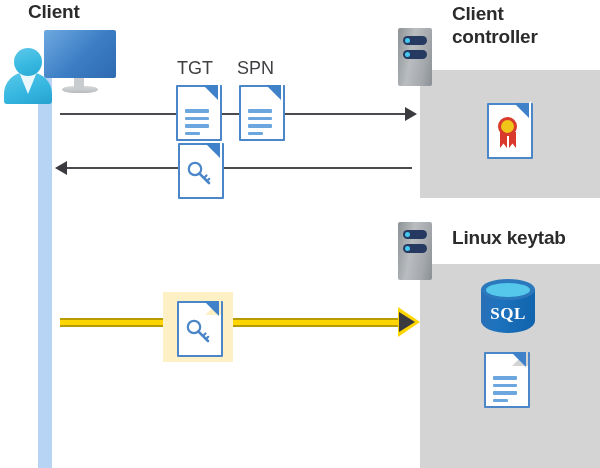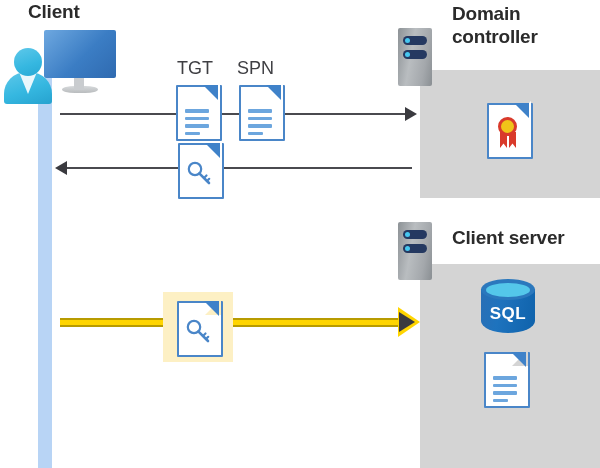--- a/index.html
+++ b/index.html
@@ -252,21 +252,21 @@
   }
   #label-tgt { left: 177px; top: 58px; }
   #label-spn { left: 237px; top: 58px; }
   #label-keytab {
     left: 438px; top: 420px;
     font-size: 20px;
     color: #3a3a3f;
   }
 
   
-  #sql-db { left: 481px; top: 279px; width: 74px; height: 62px; }
+  #sql-db { left: 481px; top: 279px; width: 74px; height: 62px; font-family: Liberation Serif, serif; }
   #sql-body {
     position: absolute;
     left: 0; top: 10px;
     width: 54px; height: 44px;
     background: linear-gradient(100deg,#2a6fb5 0%, #1e73be 35%, #0f62ab 100%);
     border-radius: 0 0 27px 27px / 0 0 12px 12px;
   }
   #sql-top {
     position: absolute;
     left: 0; top: 0px;
@@ -304,22 +304,22 @@
 
   <div class="abs" id="client-monitor-base"></div>
   <div class="abs" id="client-monitor-neck"></div>
   <div class="abs" id="client-monitor-screen"></div>
   <div class="abs" id="client-person-body">
     <div class="abs" id="client-person-collar" style="left:15px;top:0;"></div>
   </div>
   <div class="abs" id="client-person-head"></div>
 
   <div class="abs title" id="client-title">Client</div>
-  <div class="abs title" id="dc-title">Domain controller</div>
-  <div class="abs title" id="linux-title">Client server</div>
+  <div class="abs title" id="dc-title">Client controller</div>
+  <div class="abs title" id="linux-title">Linux keytab</div>
 
   <div class="abs server-icon" id="dc-server">
     <div class="server-led led-1"></div>
     <div class="server-led led-2"></div>
   </div>
   <div class="abs server-icon" id="linux-server">
     <div class="server-led led-1"></div>
     <div class="server-led led-2"></div>
   </div>
 

